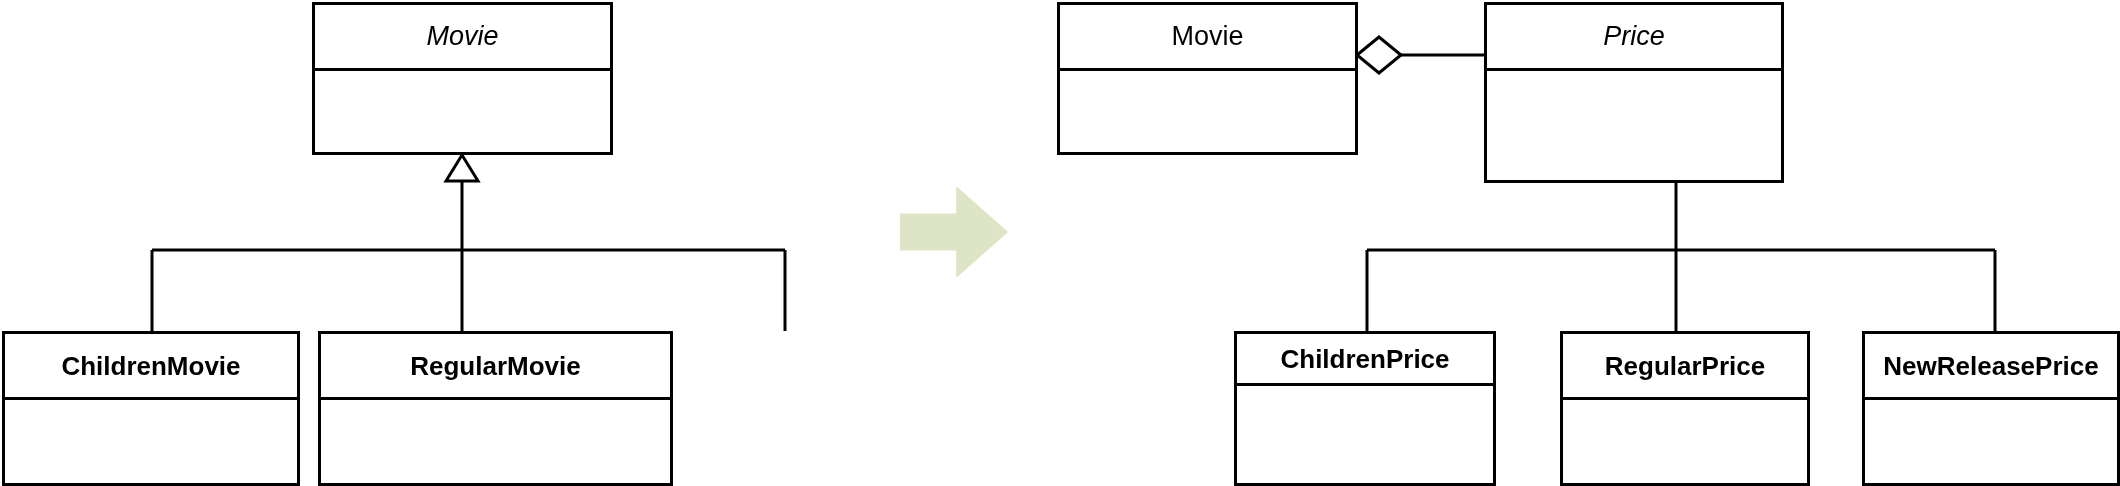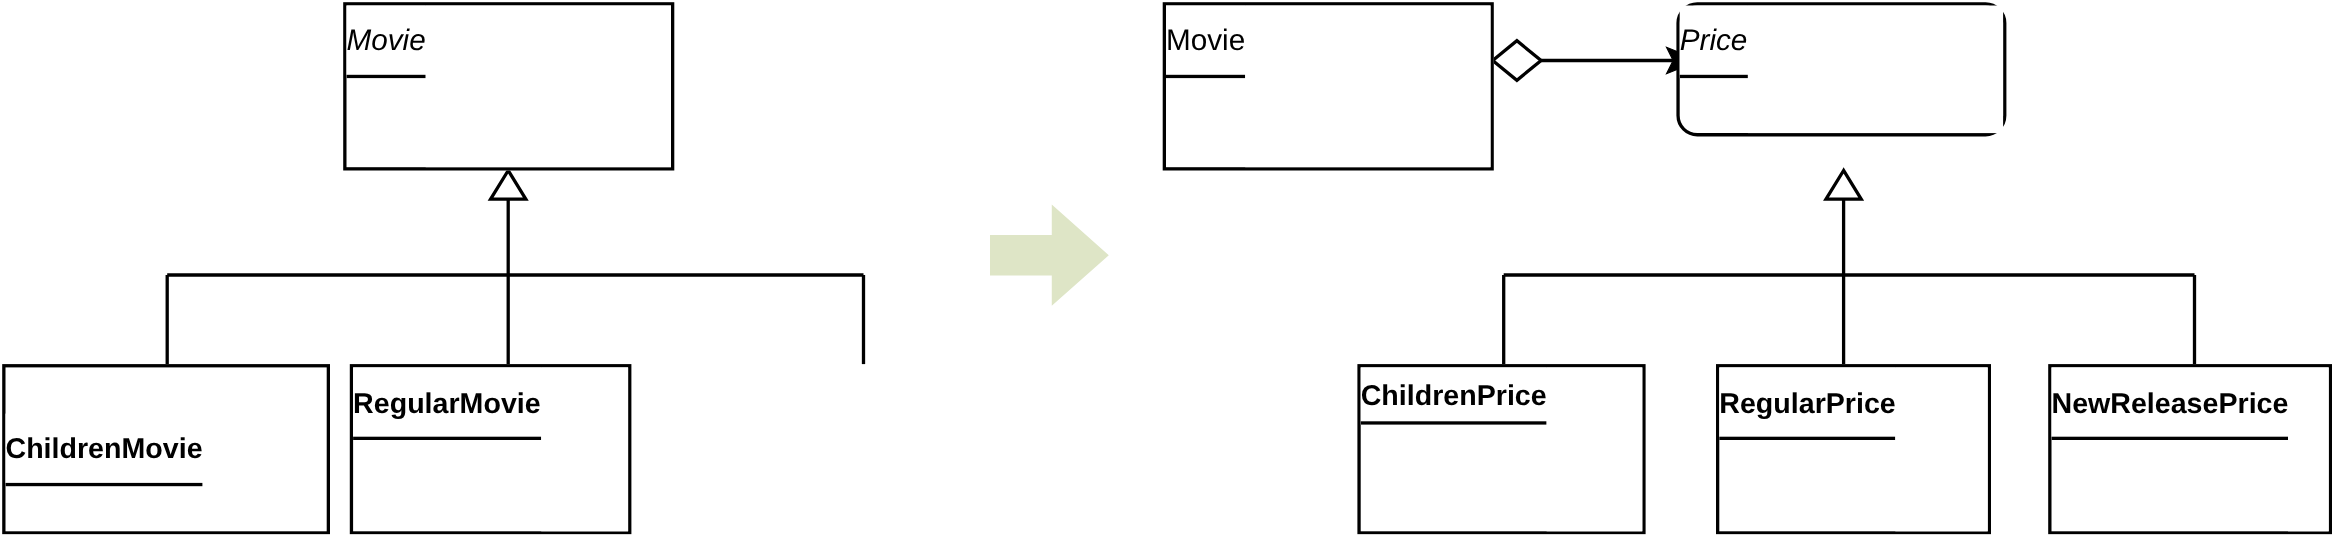--- a/index.html
+++ b/index.html
@@ -17,21 +17,21 @@
     height: 486px;
     background: #ffffff;
     overflow: hidden;
   }
   .uml-class {
     position: absolute;
     box-sizing: border-box;
     border: 3px solid #000000;
     background: #ffffff;
     display: flex;
-    flex-direction: row;
+    flex-direction: column;
   }
   .uml-name-compartment {
     box-sizing: border-box;
     display: flex;
     align-items: center;
     justify-content: center;
     border-bottom: 3px solid #000000;
     background: #ffffff;
   }
   .uml-name-compartment > span {
@@ -91,47 +91,47 @@
       <polygon points="1545,55 1515,43 1521,55 1515,67" fill="#000000" stroke="#000000" stroke-width="1" stroke-linejoin="miter"></polygon>
     </svg>
 
   <div class="uml-class" id="left-superclass" style="left: 312px; top: 2px; width: 301px; height: 153px;">
     <div class="uml-name-compartment name-abstract" style="height: 66px;">
       <span>Movie</span>
     </div>
     <div class="uml-attr-compartment"></div>
   </div>
 
-  <div class="uml-class" id="left-sub-0" style="left: 2px; top: 331px; width: 298px; height: 155px; align-items: center;">
+  <div class="uml-class" id="left-sub-0" style="left: 2px; top: 331px; width: 298px; height: 155px;">
     <div class="uml-name-compartment name-concrete-bold" style="height: 66px;">
       <span>ChildrenMovie</span>
     </div>
     <div class="uml-attr-compartment"></div>
   </div>
 
-  <div class="uml-class" id="left-sub-1" style="left: 318px; top: 331px; width: 256px; height: 155px;">
+  <div class="uml-class" id="left-sub-1" style="left: 318px; top: 331px; width: 355px; height: 155px;">
     <div class="uml-name-compartment name-concrete-bold" style="height: 66px;">
       <span>RegularMovie</span>
     </div>
     <div class="uml-attr-compartment"></div>
   </div>
 
 
   <svg class="svg-layer" id="arrow-layer" viewBox="0 0 2120 486" preserveAspectRatio="none" xmlns="http://www.w3.org/2000/svg">
       <polygon points="900,213.6 956.16,213.6 956.16,186 1008,232 956.16,278 956.16,250.39999999999998 900,250.39999999999998" fill="#dee5c6" stroke="none"></polygon>
     </svg>
 
   <div class="uml-class" id="right-movie" style="left: 1057px; top: 2px; width: 301px; height: 153px;">
     <div class="uml-name-compartment name-concrete-plain" style="height: 66px;">
       <span>Movie</span>
     </div>
     <div class="uml-attr-compartment"></div>
   </div>
 
-  <div class="uml-class" id="right-price" style="left: 1524px; top: 2px; width: 300px; height: 122px; border-radius: 19px;">
+  <div class="uml-class" id="right-price" style="left: 1484px; top: 2px; width: 300px; height: 181px;">
     <div class="uml-name-compartment name-abstract" style="height: 66px;">
       <span>Price</span>
     </div>
     <div class="uml-attr-compartment"></div>
   </div>
 
   <div class="uml-class" id="right-sub-0" style="left: 1234px; top: 331px; width: 262px; height: 155px;">
     <div class="uml-name-compartment name-concrete-bold" style="height: 52px;">
       <span>ChildrenPrice</span>
     </div>

